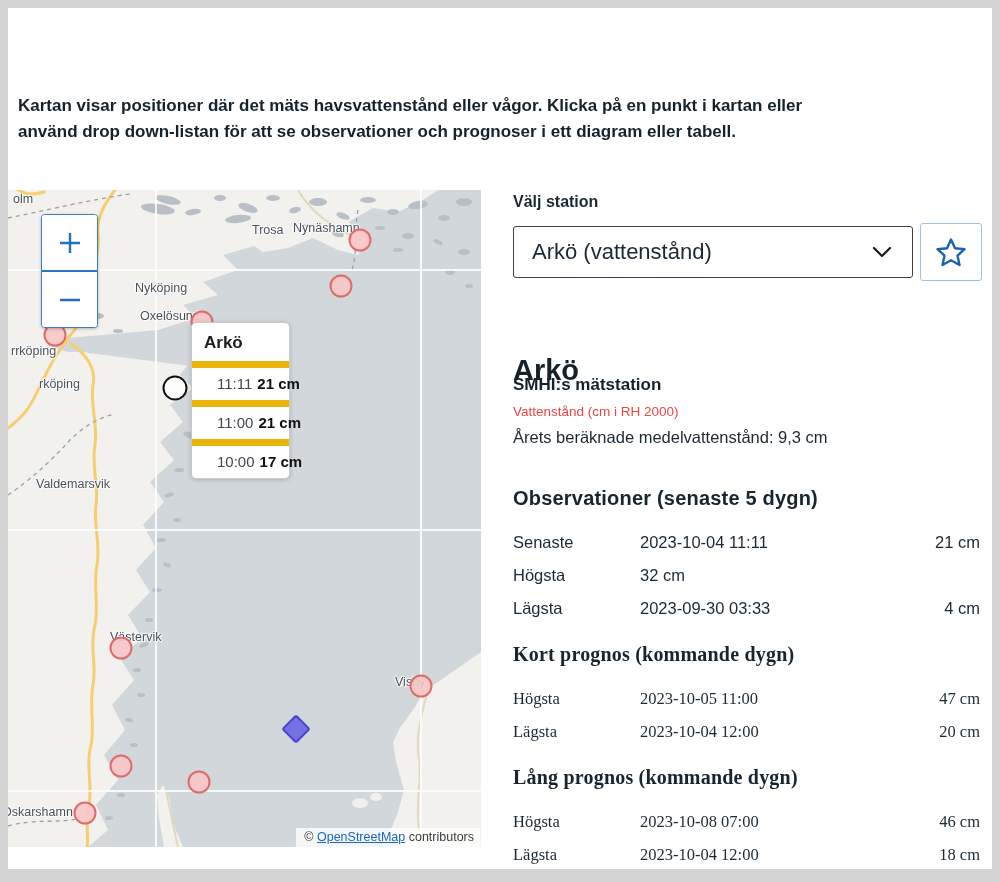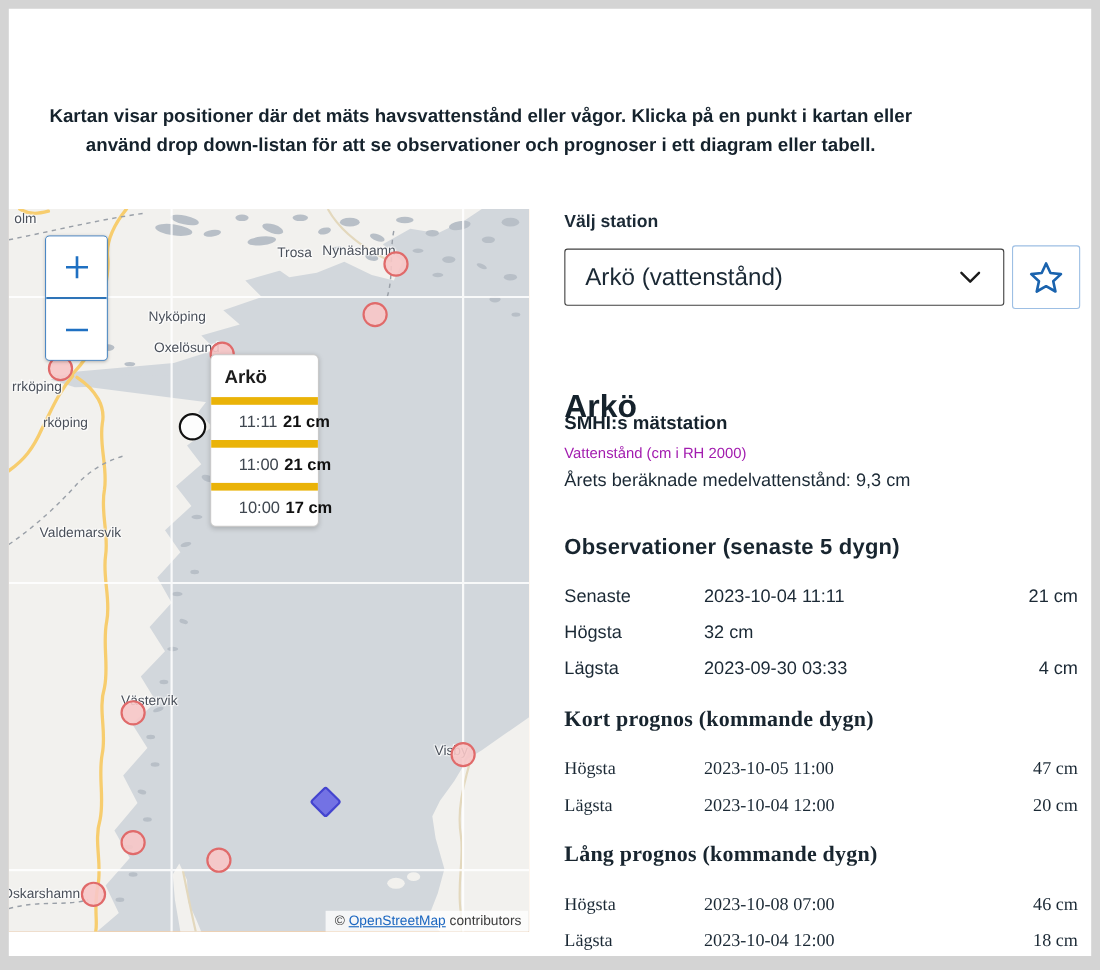--- a/index.html
+++ b/index.html
@@ -12,21 +12,21 @@
     position:absolute; inset:0; border:8px solid #d4d4d4; border-bottom-width:13px;
     pointer-events:none; z-index:100;
   }
   
   .page-title {
     position:absolute; left:18px; top:8px; font-size:33px; font-weight:700;
     letter-spacing:.2px; color:#15222c;
   }
   .intro {
     position:absolute; left:18px; top:76px; width:838px; font-size:17px;
-    font-weight:700; line-height:1.52; color:#15222c;text-align:center;
+    font-weight:700; line-height:1.52; color:#15222c;
   }
   
   .map {
     position:absolute; left:8px; top:190px; width:473px; height:657px;
     background:#fdba74; overflow:hidden;
   }
   .map svg.base { position:absolute; left:0; top:0; z-index:0; }
   .map-label {
     position:absolute; z-index:2; font-size:12.5px; color:#4a505a; white-space:nowrap;
     text-shadow:0 0 2px #fff, 0 0 2px #fff, 0 0 3px #fff, 1px 1px 1px #fff, -1px -1px 1px #fff;
@@ -74,21 +74,21 @@
     display:flex; align-items:center; padding:0 20px 0 18px; font-size:22px; color:#1b2935;
   }
   .station-select .chev { margin-left:auto; }
   .fav-btn {
     position:absolute; left:920px; top:223px; width:62px; height:58px;
     border:1.5px solid #9dbfe4; border-radius:3px; background:#fff; cursor:pointer;
     display:flex; align-items:center; justify-content:center;
   }
   .station-name { position:absolute; left:513px; top:330px; font-size:29px; font-weight:700; color:#15222c; }
   .station-type { position:absolute; left:513px; top:375px; font-size:17px; font-weight:700; color:#15222c; }
-  .station-unit { position:absolute; left:513px; top:404px; font-size:13.5px; color:#a21caf; }
+  .station-unit { position:absolute; left:513px; top:404px; font-size:13.5px; color:#ef4444; }
   .station-mean { position:absolute; left:513px; top:428px; font-size:16.5px; color:#1b2935; }
   .sections { position:absolute; left:513px; top:486px; width:467px; }
   .section + .section { margin-top:17px;font-family:Liberation Serif, serif; }
   .section-heading { font-size:20px; font-weight:700; color:#18252f; letter-spacing:.2px;
     line-height:24px; margin:0 0 16px 0; }
   .data-row { display:flex; height:33px; align-items:center; font-size:16.5px; color:#1b2935; }
   .data-row .c-label { width:127px; flex:none; }
   .data-row .c-date { flex:1; }
   .data-row .c-value { text-align:right; }
 </style>

